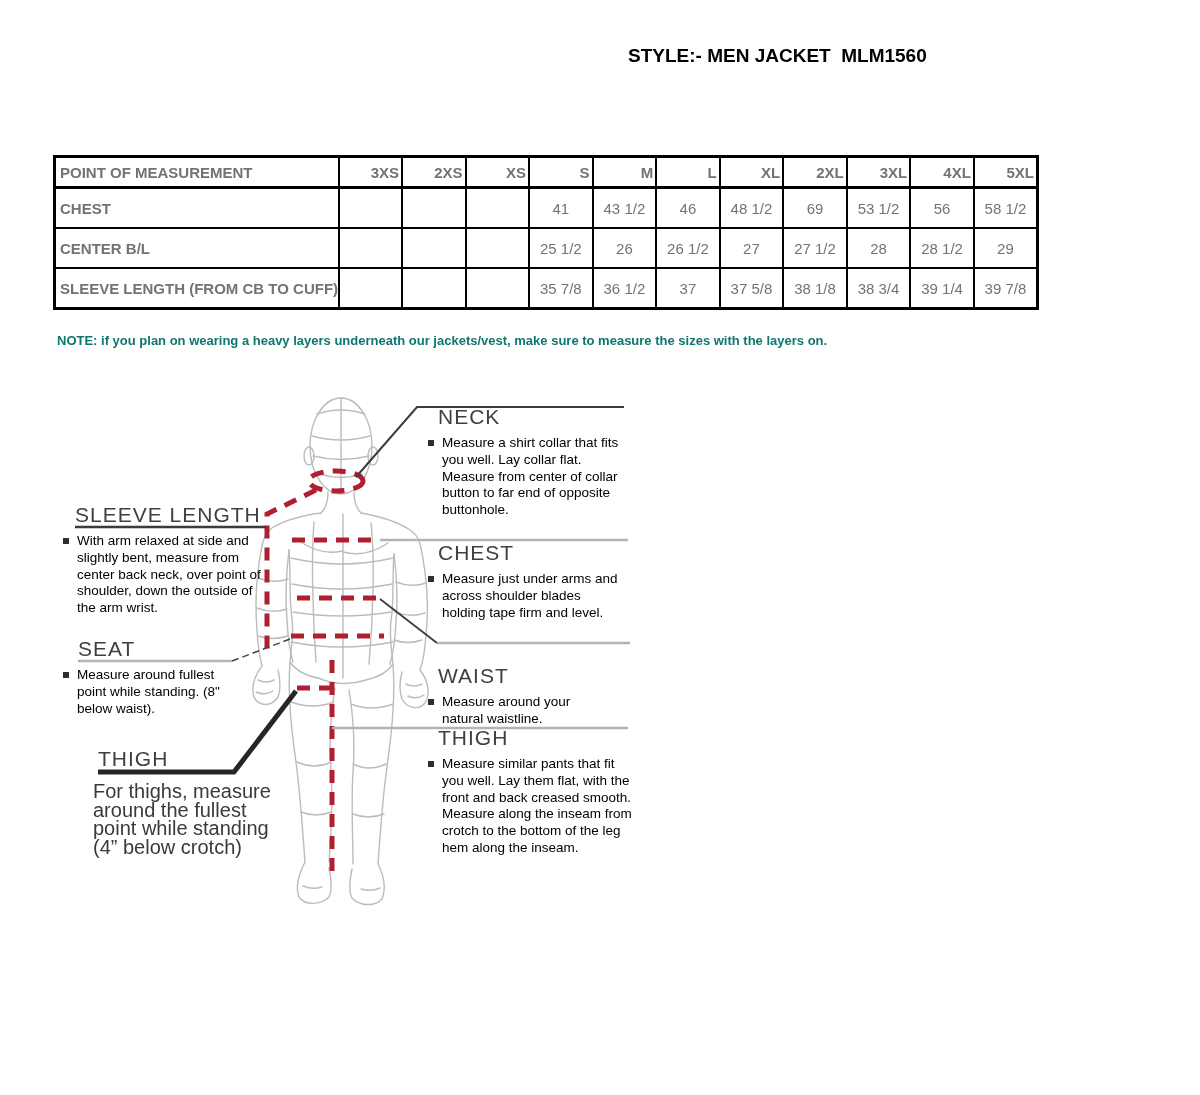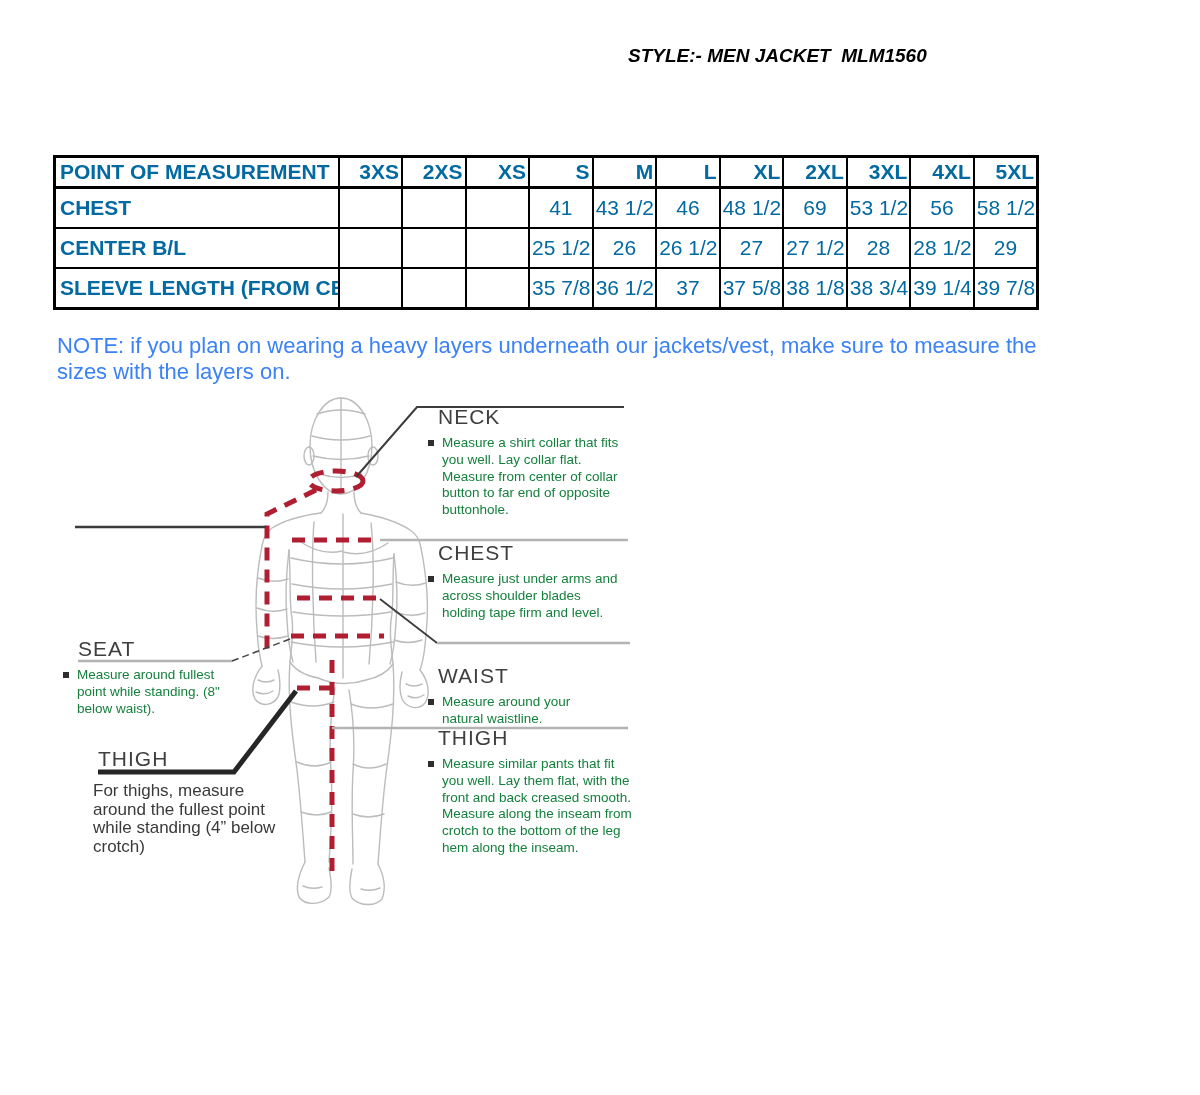--- a/index.html
+++ b/index.html
@@ -1,39 +1,39 @@
 <!DOCTYPE html>
 <html><head>
 <meta charset="utf-8">
 <style>
   html,body{margin:0;padding:0;background:#fff;}
   #page{position:relative;width:1200px;height:1095px;background:#ffffff;overflow:hidden;
         font-family:"Liberation Sans", sans-serif;}
   
   #title{position:absolute;left:628px;top:45px;font-size:19px;font-weight:700;color:#000;
-         white-space:pre;letter-spacing:0px;font-style:italic;}
+         white-space:pre;letter-spacing:0px;}
   
   #size-table{position:absolute;left:53px;top:155px;width:986px;border-collapse:collapse;
               table-layout:fixed;border:3px solid #000;}
-  #size-table th,#size-table td{border:2px solid #000;font-size:21px;color:#0369a1;
+  #size-table th,#size-table td{border:2px solid #000;font-size:15px;color:#737373;
               overflow:hidden;white-space:nowrap;}
   #size-table th{height:28px;font-weight:700;text-align:right;border-bottom:3px solid #000;padding:0 2px;}
   #size-table th.label-col{text-align:left;padding-left:4px;}
   #size-table td{height:38px;font-weight:400;text-align:center;padding:0 2px;}
   #size-table td.label-col{font-weight:700;text-align:left;padding-left:4px;}
   
-  #note{position:absolute;left:57px;top:333px;width:1000px;font-size:22px;font-weight:400;color:#3b82f6;}
+  #note{position:absolute;left:57px;top:333px;width:1000px;font-size:13px;font-weight:700;color:#0f766e;}
   
   .label-block{position:absolute;}
   .hd{font-size:21px;letter-spacing:1px;color:#3f3f3f;line-height:23px;margin-bottom:7px;}
   .bd{display:flex;align-items:flex-start;}
   .sq{width:6px;height:6px;background:#2e2e2e;margin-top:5px;margin-right:8px;flex:none;}
-  .bd p{margin:0;font-size:13.5px;line-height:16.8px;color:#15803d;}
+  .bd p{margin:0;font-size:13.5px;line-height:16.8px;color:#000000;}
   .pl10{padding-left:10px;margin-top:24px;} .pl12{padding-left:12px;} .pl15{padding-left:15px;} .pl5{padding-left:5px;}
-  #thigh-block .bd p{font-size:17px;line-height:18.5px;color:#3a3a3a;}
+  #thigh-block .bd p{font-size:20px;line-height:18.5px;color:#3a3a3a;}
   #thigh-block .hd{margin-bottom:12px;}
   #diagram-svg{position:absolute;left:0;top:0;}
 </style>
 </head>
 <body>
 
 <div id="page">
 
   <div id="title">STYLE:- MEN JACKET  MLM1560</div>
 
@@ -201,20 +201,27 @@
   </svg>
 
   <div class="label-block" id="neck-block" style="left:428px;top:381px;width:200px">
     <div class="hd pl10">NECK</div>
     <div class="bd">
         <span class="sq"></span>
       <p>Measure a shirt collar that fits you well. Lay collar flat. Measure from center of collar button to far end of opposite buttonhole.</p>
       </div>
   </div>
 
+  <div class="label-block" id="sleeve-block" style="left:63px;top:503px;width:205px">
+    <div class="hd pl12">SLEEVE LENGTH</div>
+    <div class="bd">
+        <span class="sq"></span>
+      <p>With arm relaxed at side and slightly bent, measure from center back neck, over point of shoulder, down the outside of the arm wrist.</p>
+      </div>
+  </div>
 
   <div class="label-block" id="chest-block" style="left:428px;top:517px;width:200px">
     <div class="hd pl10">CHEST</div>
     <div class="bd">
         <span class="sq"></span>
       <p>Measure just under arms and across shoulder blades holding tape firm and level.</p>
       </div>
   </div>
 
   <div class="label-block" id="waist-block" style="left:428px;top:640px;width:170px">

